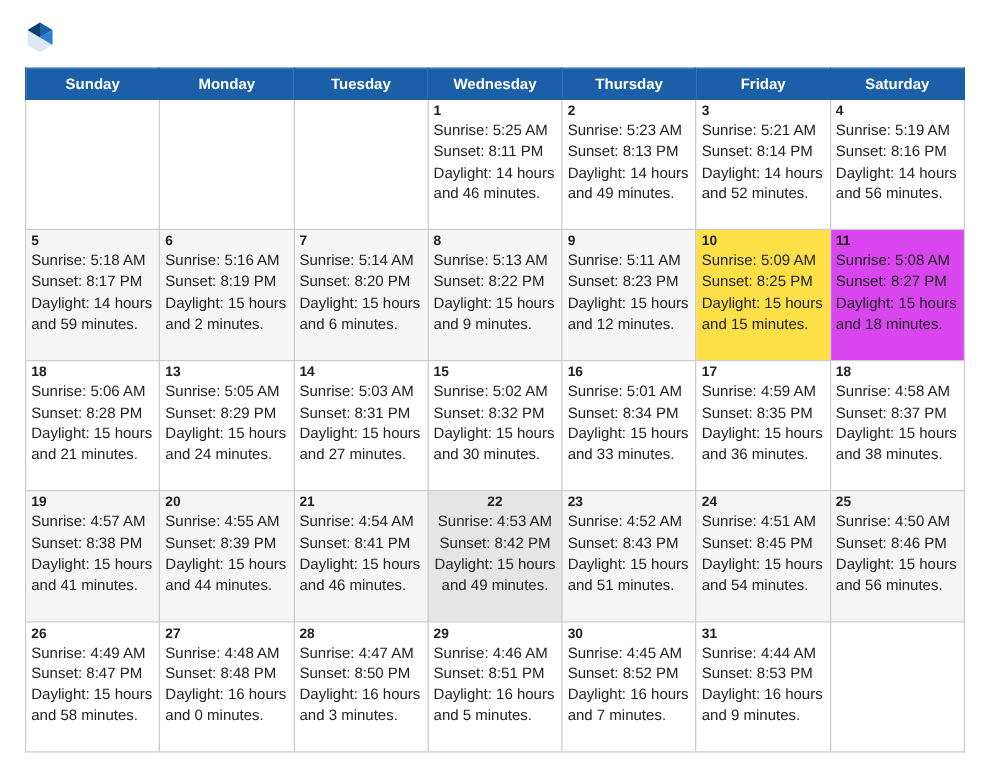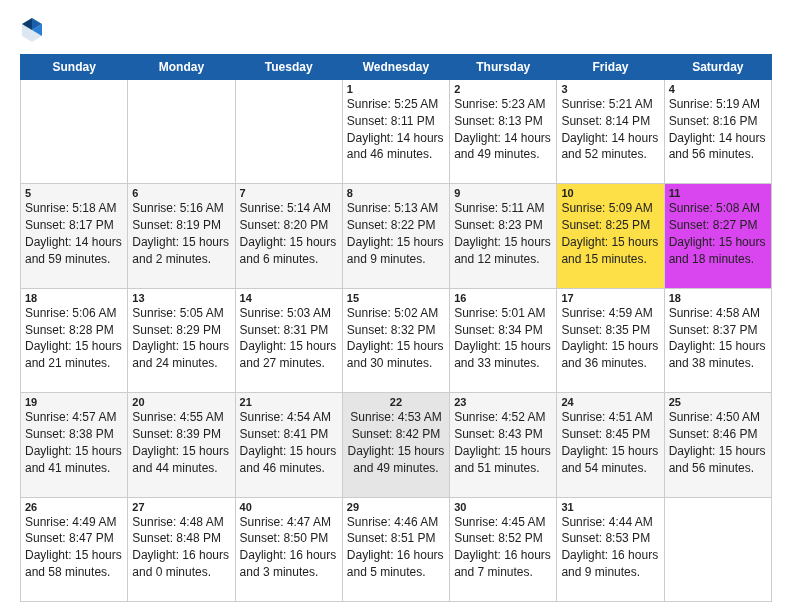--- a/index.html
+++ b/index.html
@@ -252,21 +252,21 @@
         <tr>
           <td>
             <span class="day-num">26</span>
             <div class="day-info">Sunrise: 4:49 AM<br>Sunset: 8:47 PM<br>Daylight: 15 hours<br>and 58 minutes.</div>
           </td>
           <td>
             <span class="day-num">27</span>
             <div class="day-info">Sunrise: 4:48 AM<br>Sunset: 8:48 PM<br>Daylight: 16 hours<br>and 0 minutes.</div>
           </td>
           <td>
-            <span class="day-num">40</span>
+            <span class="day-num">28</span>
             <div class="day-info">Sunrise: 4:47 AM<br>Sunset: 8:50 PM<br>Daylight: 16 hours<br>and 3 minutes.</div>
           </td>
           <td>
             <span class="day-num">29</span>
             <div class="day-info">Sunrise: 4:46 AM<br>Sunset: 8:51 PM<br>Daylight: 16 hours<br>and 5 minutes.</div>
           </td>
           <td>
             <span class="day-num">30</span>
             <div class="day-info">Sunrise: 4:45 AM<br>Sunset: 8:52 PM<br>Daylight: 16 hours<br>and 7 minutes.</div>
           </td>

